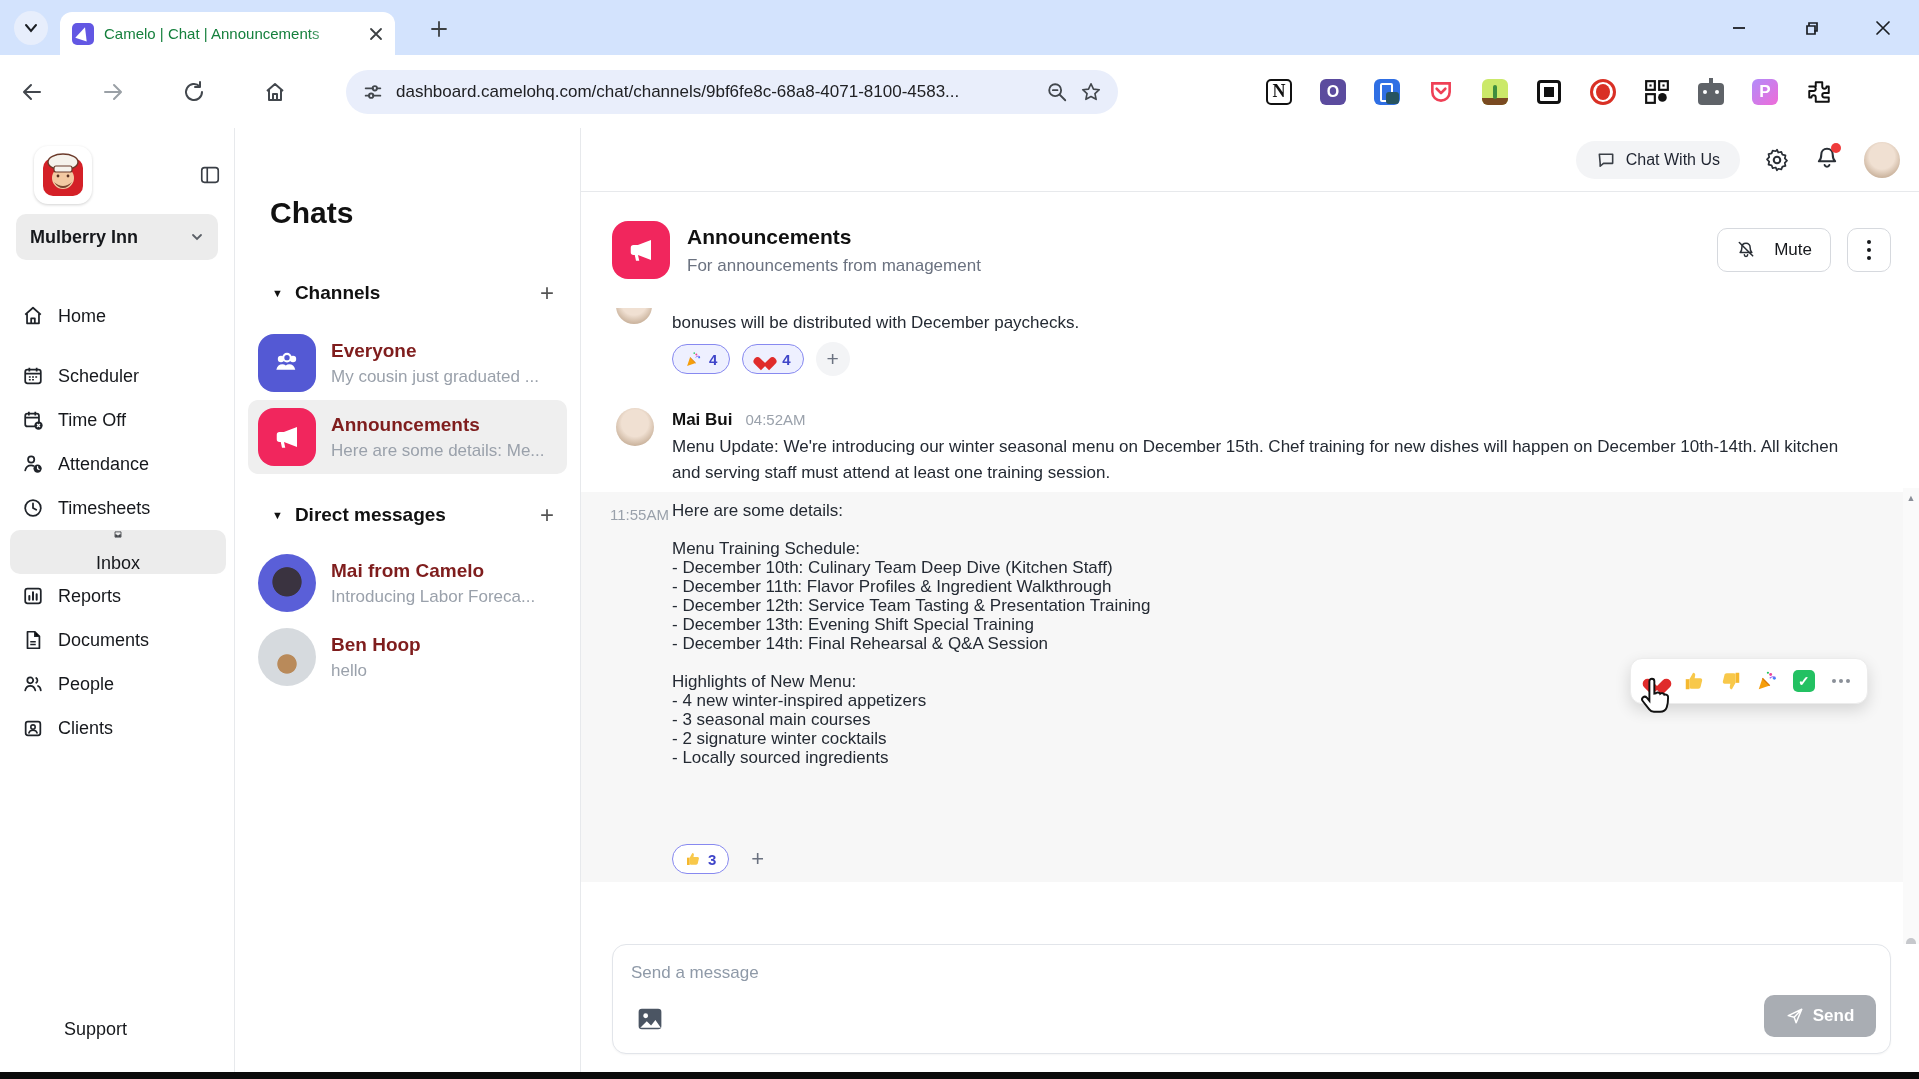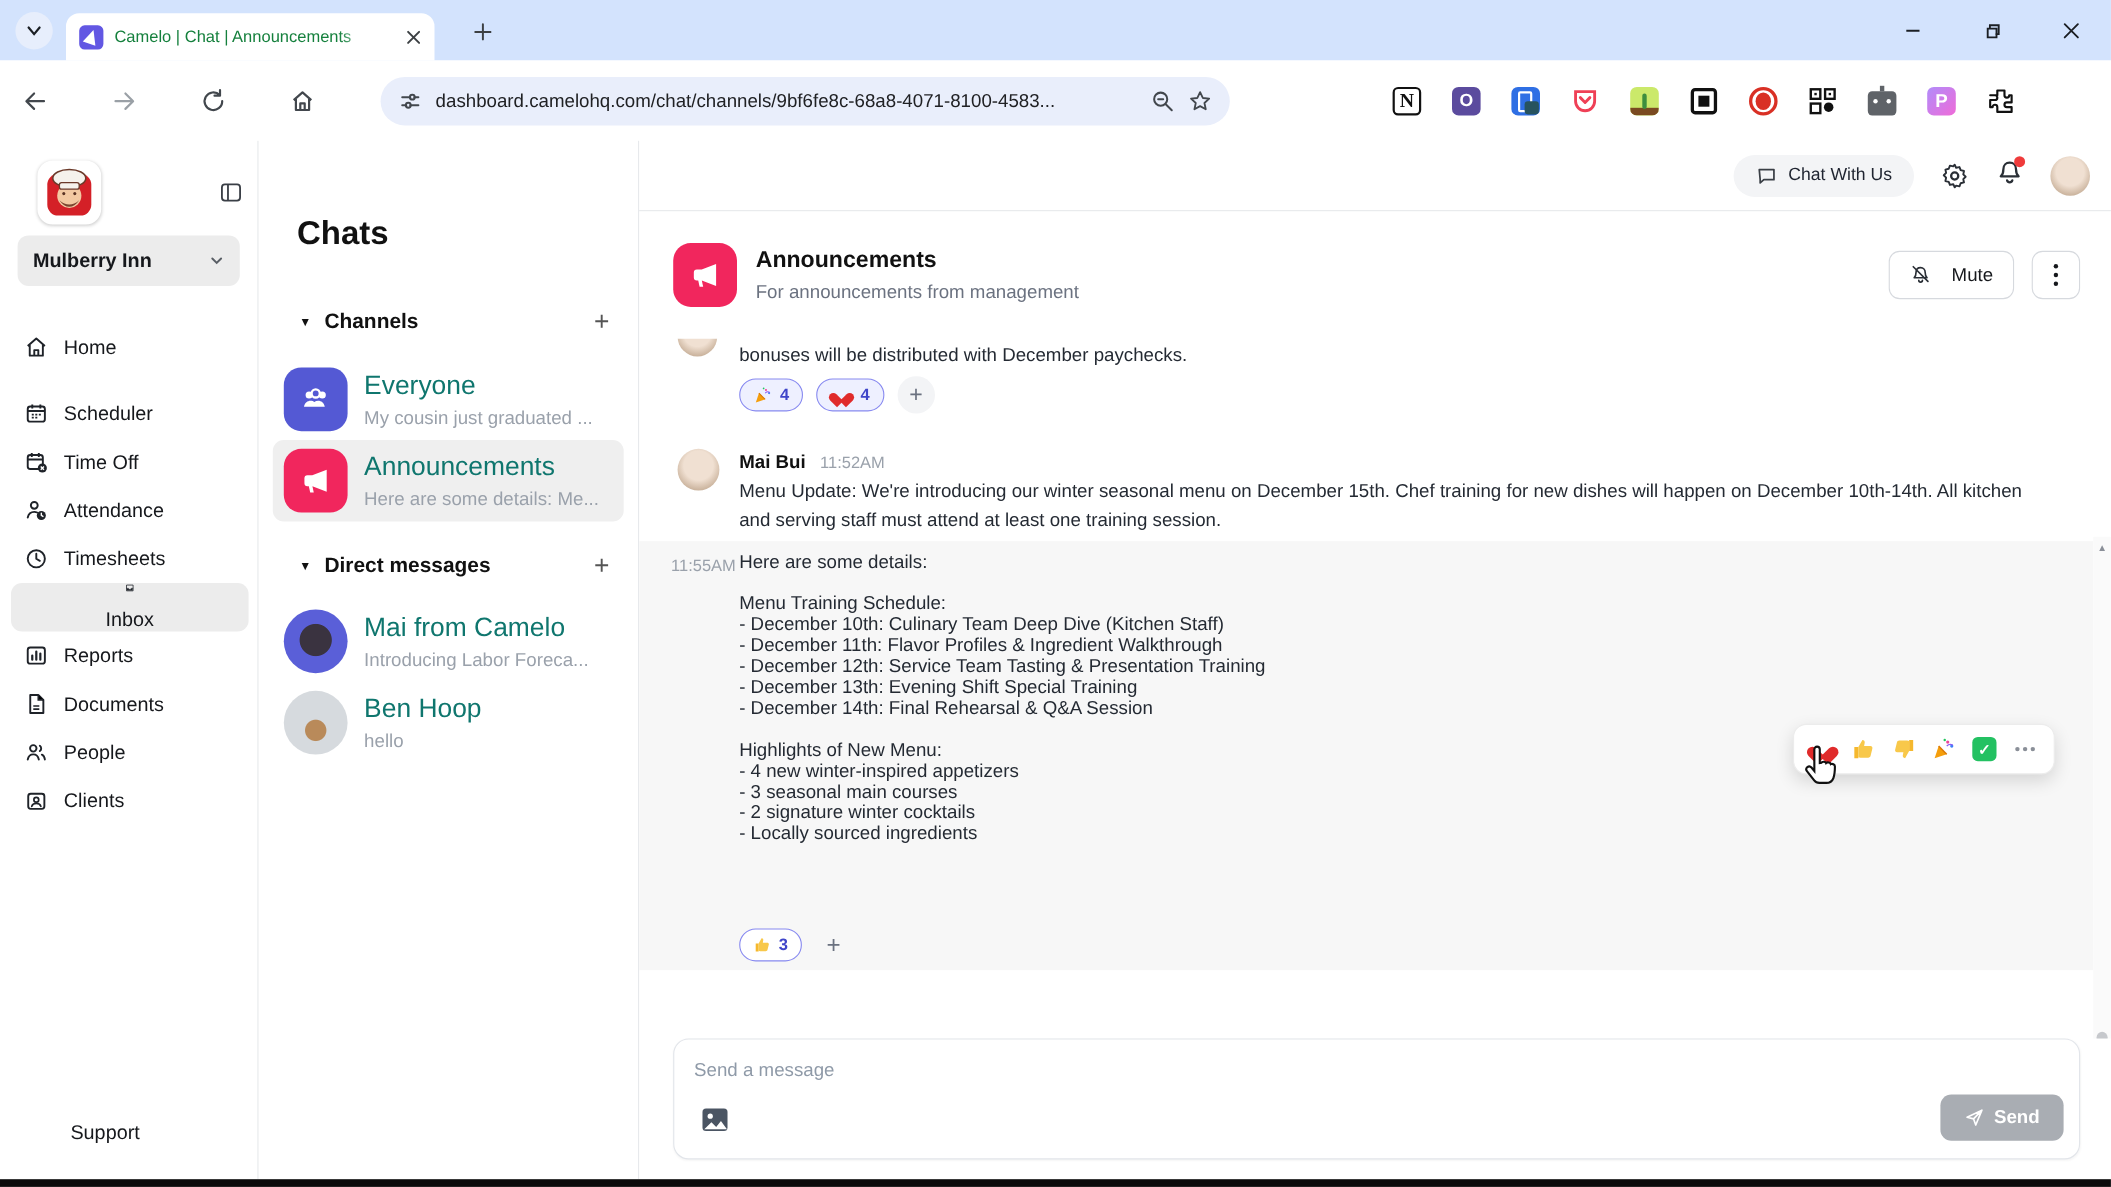--- a/index.html
+++ b/index.html
@@ -90,21 +90,21 @@
   .sec-arrow { font-size:11px; color:#111; }
   .sec-label { font-size:19px; font-weight:700; color:#111; flex:1; }
   .sec-plus { font-size:24px; color:#555; }
   .chan-item { display:flex; align-items:center; gap:15px; margin:0 13px; padding:8px 10px; border-radius:10px; }
   .chan-item.selected { background:#efefef; }
   .chan-icon { width:58px; height:58px; border-radius:16px; display:flex; align-items:center;
     justify-content:center; flex:0 0 auto; }
   .chan-icon.purple { background:#5459d4; }
   .chan-icon.red { background:#f1265d; }
   .chan-texts { overflow:hidden; }
-  .chan-name { font-size:24px; font-weight:400; color:#0f766e; margin-bottom:5px; white-space:nowrap; }
+  .chan-name { font-size:19px; font-weight:700; color:#7f1d1d; margin-bottom:5px; white-space:nowrap; }
   .chan-preview { font-size:17px; color:#9aa1ab; white-space:nowrap; overflow:hidden; }
   .dm-avatar { width:58px; height:58px; border-radius:50%; flex:0 0 auto; }
   .av-mai-camelo { background:radial-gradient(circle at 50% 48%, #3a3340 34%, #5a5fd8 36%); }
   .av-ben { background:radial-gradient(circle at 50% 62%, #b98a5a 20%, #d6dade 22%); }
   .av-maibui { background:radial-gradient(circle at 50% 40%, #f0e0d2 45%, #cbb49e 75%, #b49a82 100%); }
 
   
   .chatmain { position:absolute; left:581px; top:0; width:1338px; height:100%; }
   .main-topbar { position:absolute; left:0; top:0; width:100%; height:64px; border-bottom:1px solid #e7e9ec;
     display:flex; align-items:center; justify-content:flex-end; padding-right:19px; gap:24px; }
@@ -553,21 +553,21 @@
           <div class="react-pill">
             <span class="g-heart sm"></span>
             <span class="react-count">4</span>
           </div>
           <div class="react-add-circle">+</div>
         </div>
 
         <div class="m2-avatar av-maibui"></div>
         <div class="m2-head">
           <span class="m2-author">Mai Bui</span>
-          <span class="msg-time">11:52AM</span>
+          <span class="msg-time">04:52AM</span>
         </div>
         <div class="m2-body msg-text">Menu Update: We're introducing our winter seasonal menu on December 15th. Chef training for new dishes will happen on December 10th-14th. All kitchen and serving staff must attend at least one training session.</div>
 
         <div class="m3-row">
           <span class="m3-time msg-time">11:55AM</span>
           <div class="m3-body msg-text">Here are some details:
 
 Menu Training Schedule:
 - December 10th: Culinary Team Deep Dive (Kitchen Staff)
 - December 11th: Flavor Profiles &amp; Ingredient Walkthrough

